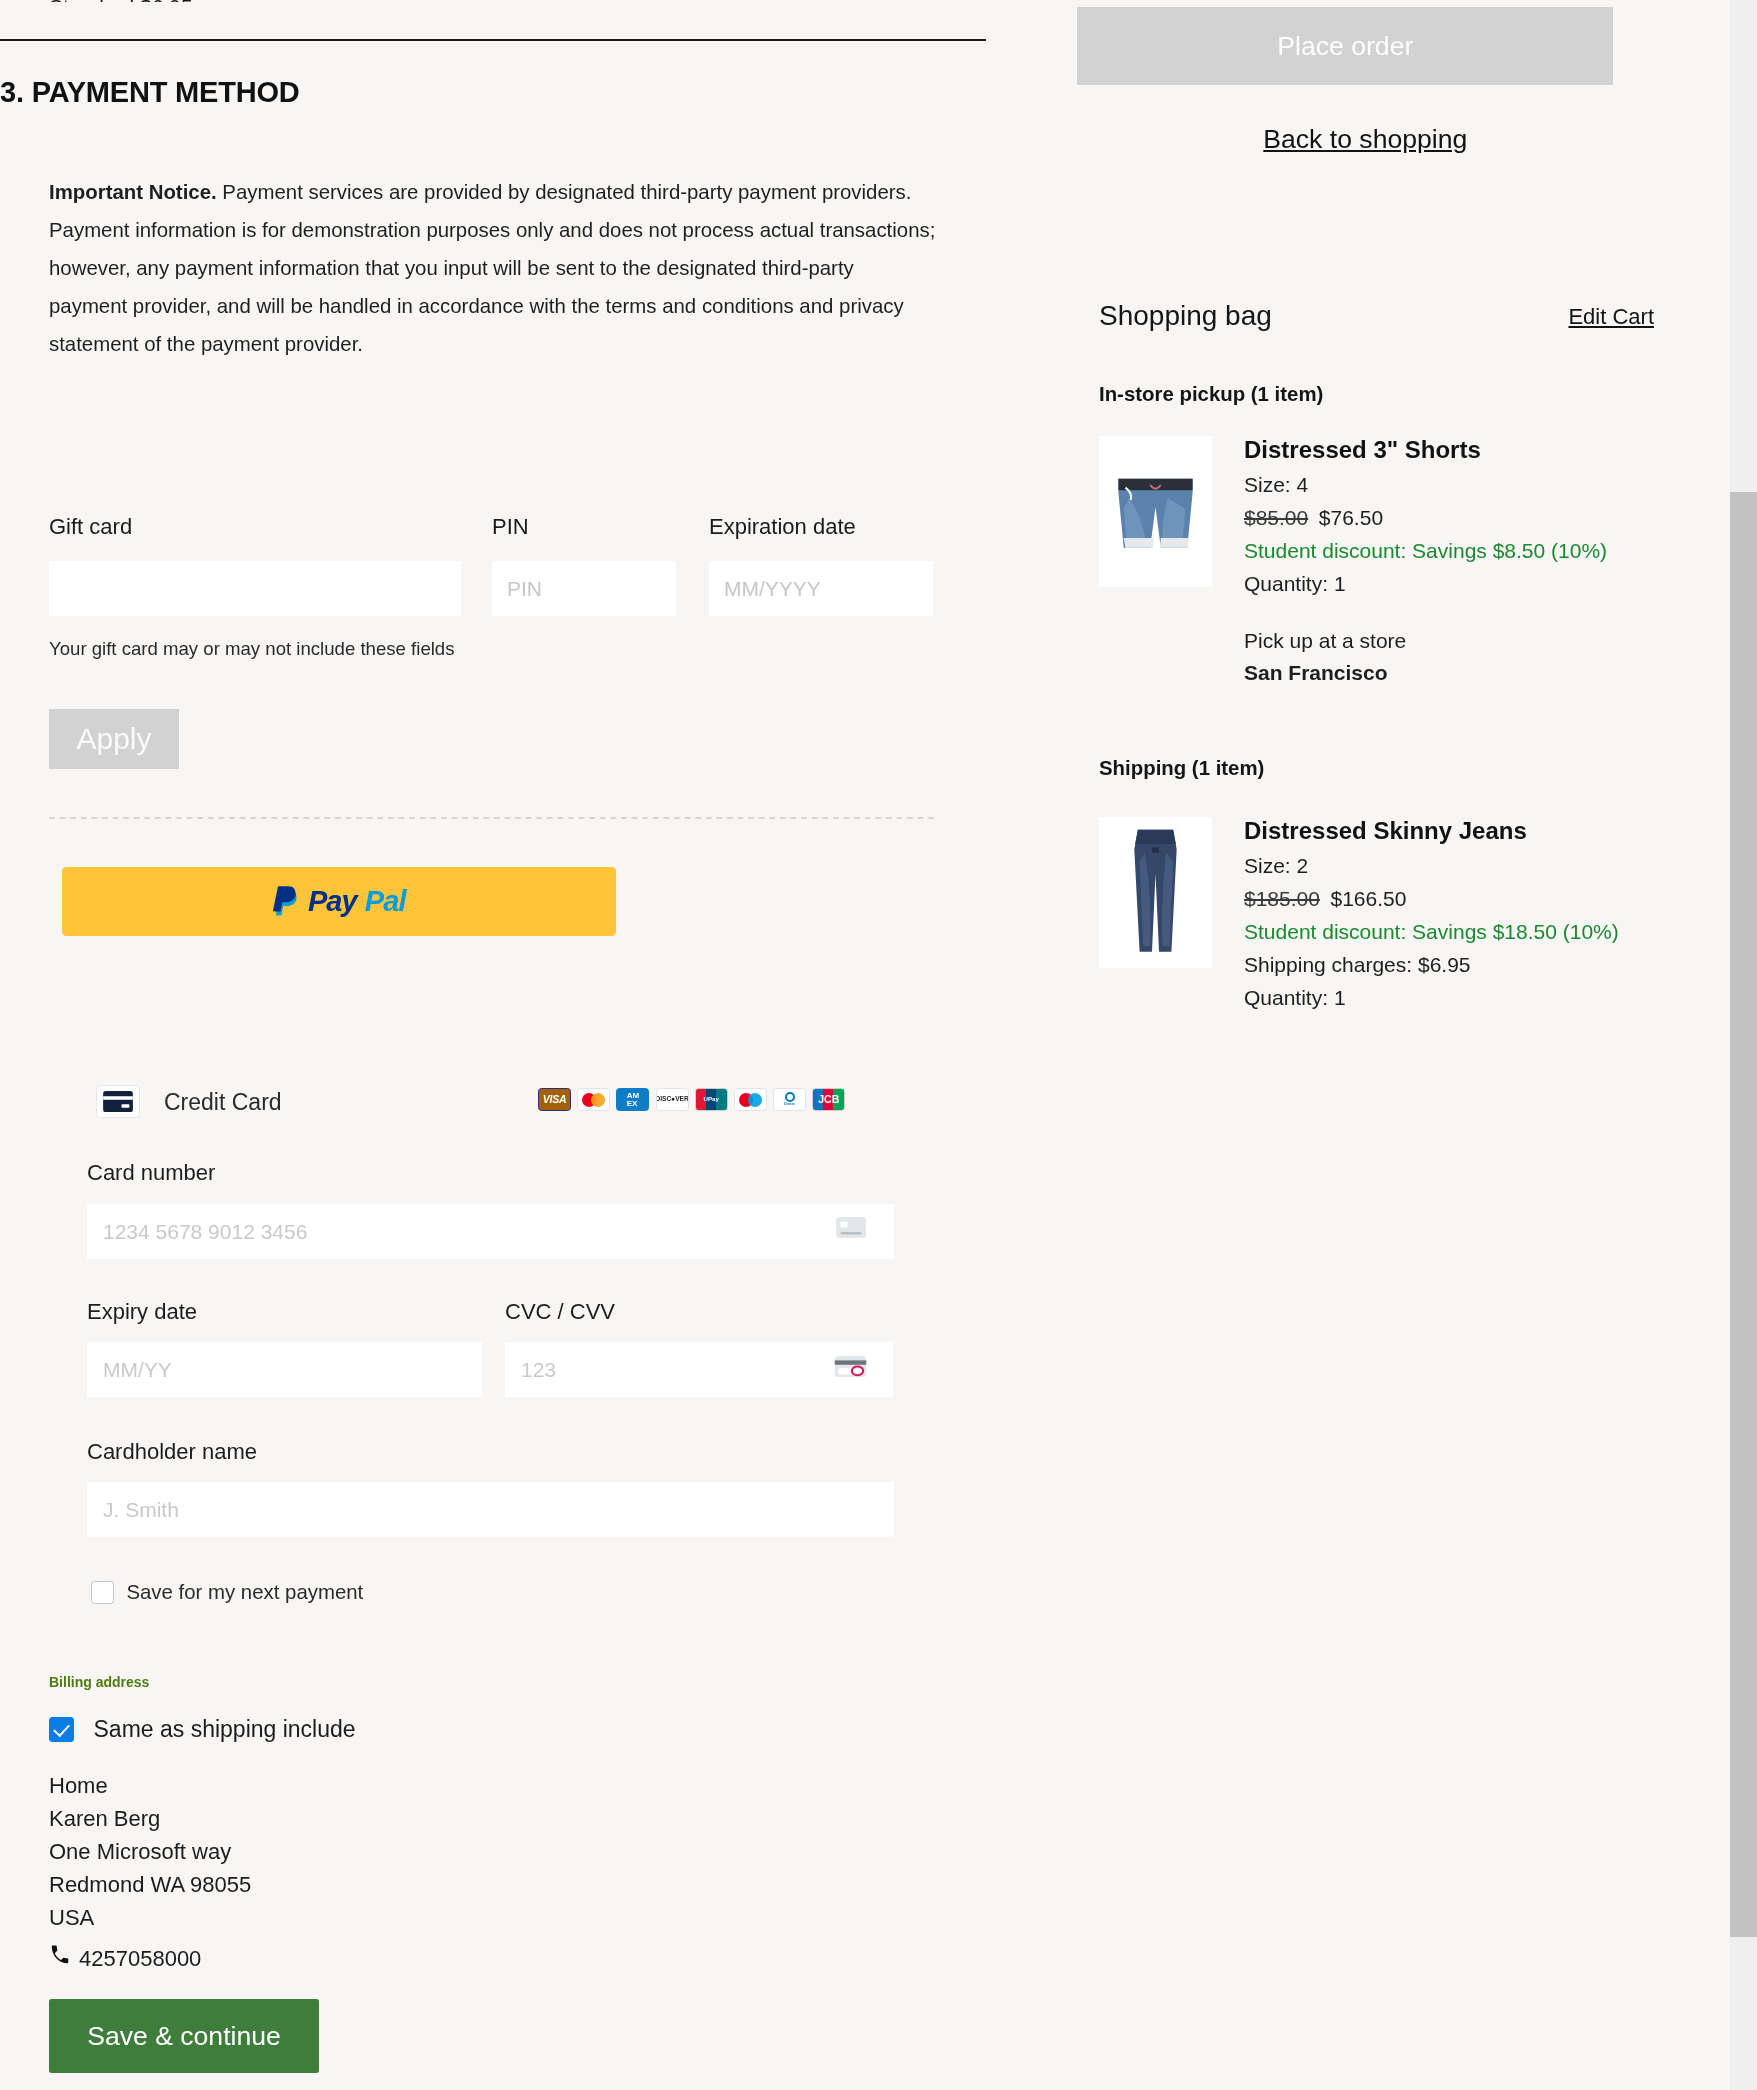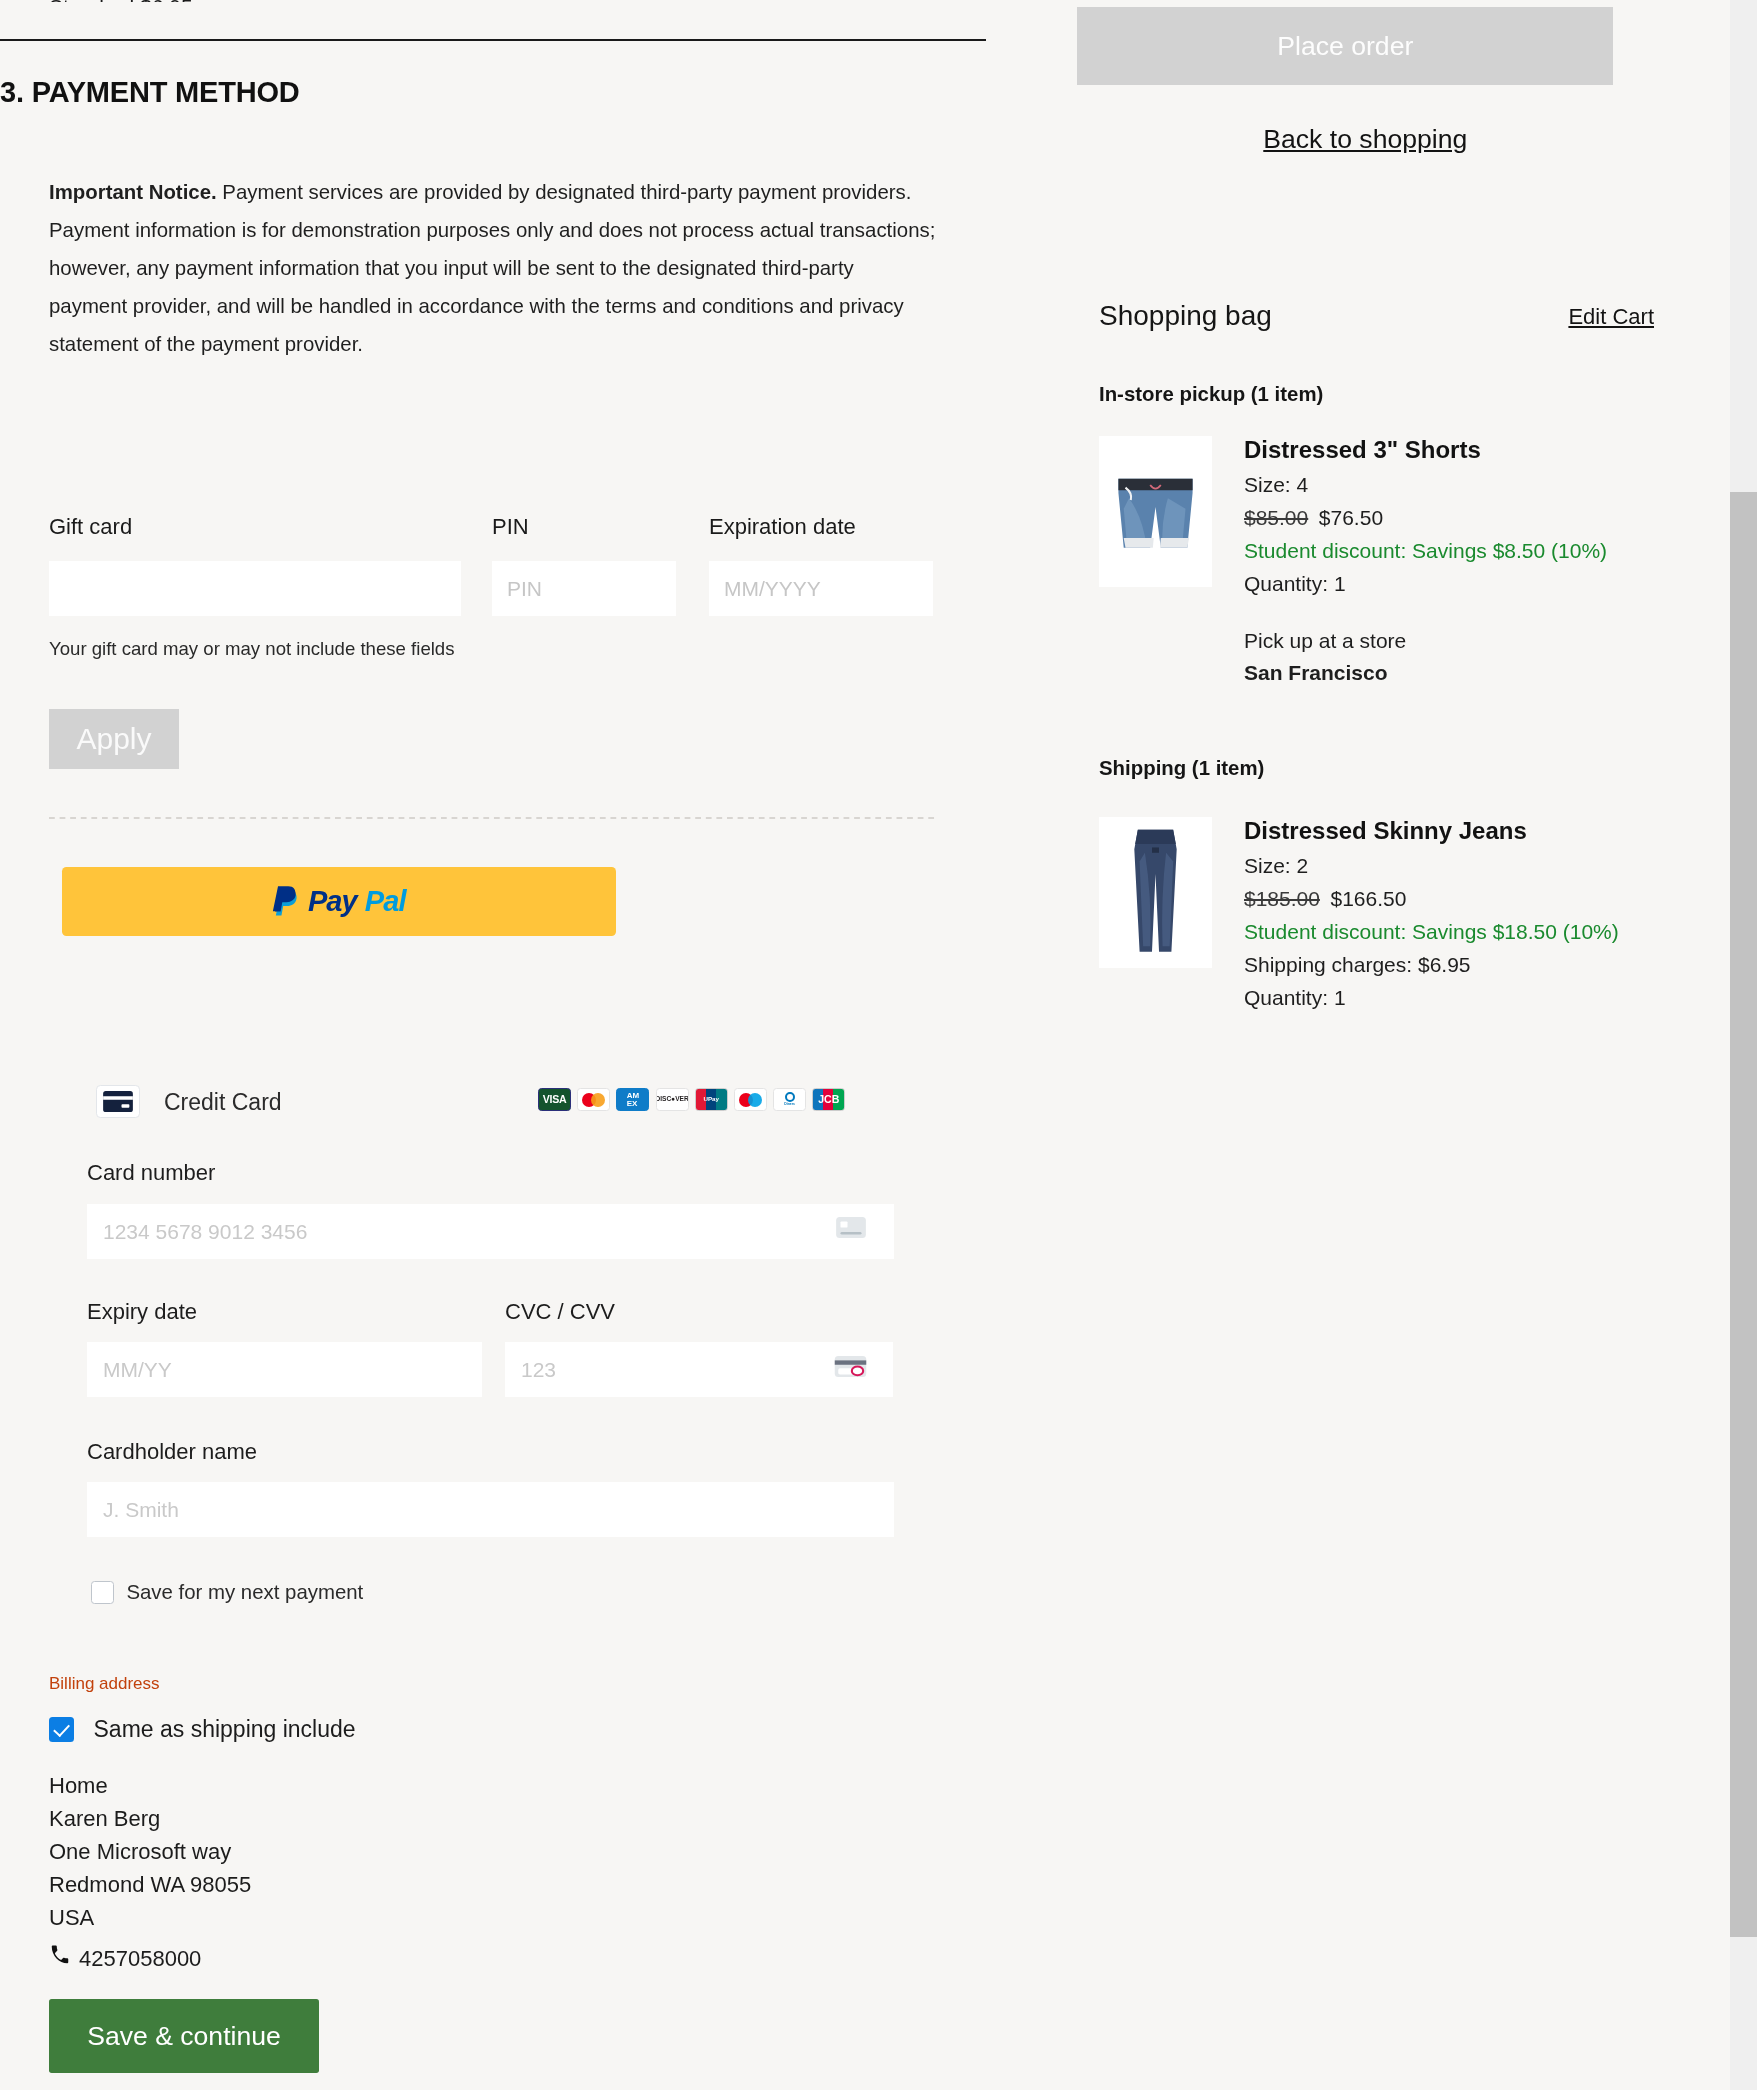--- a/index.html
+++ b/index.html
@@ -109,21 +109,21 @@
     position: absolute; left: 538px; top: 1088px;
     display: flex; gap: 6.2px; align-items: center;
   }
   .brand {
     width: 33px; height: 23px; border-radius: 3.5px;
     display: flex; align-items: center; justify-content: center;
     font-size: 8px; font-weight: bold; overflow: hidden;
     border: 0.9px solid #e4e4e4; background: #fff; color: #111;
     line-height: 1;
   }
-  .brand.visa { background: #14532d; color: #fff; font-size: 10.6px; letter-spacing: -0.3px; border-color:#2b2f7a;}
+  .brand.visa { background: #a16207; color: #fff; font-style: italic; font-size: 10.6px; letter-spacing: -0.3px; border-color:#2b2f7a;}
   .brand.amex { background: #0f7cc8; color: #fff; font-size: 8px; border-color:#0f7cc8;}
   .brand.discover { background: #fff; color: #231f20; font-size: 6.6px; }
   .brand.unionpay { background: linear-gradient(to right,#e21836 0 33%,#00447c 33% 66%,#007b84 66% 100%); color:#fff; font-size:6.2px; border-color:#ccc;}
   .brand.diners { background:#fff; flex-direction: column; }
   .brand.jcb { background: linear-gradient(to right,#0f75bc 0 33%,#e4003a 33% 66%,#00a651 66% 100%); color:#fff; font-size:10.6px; border-color:#ccc;}
   .mc-circles { position: relative; width: 23px; height: 14px; }
   .mc-circles i { position: absolute; top: 0; width: 14px; height: 14px; border-radius: 50%; display: block; }
   .mc-circles i.l { left: 0; background: #eb001b; }
   .mc-circles i.r { right: 0; background: #f79e1b; opacity: .9; }
   .maestro i.l { background:#eb001b; }
@@ -159,21 +159,21 @@
   }
   .cb-empty {
     width: 23px; height: 23px; border: 1.4px solid #bfc5cc;
     border-radius: 3.5px; background: #fff; display:block;
   }
   .save-next span { font-size: 20.4px; color: #2b2b2b; }
 
   
   .billing-title {
     position: absolute; left: 49px; top: 1674px;
-    font-size: 17px; font-weight: normal; color: #c2410c;
+    font-size: 14px; font-weight: bold; color: #4d7c0f;
   }
   .billing-cb-row {
     position: absolute; left: 49px; top: 1716px;
     display: flex; align-items: center; gap: 19.5px;
   }
   .cb-checked {
     width: 25px; height: 25px; background: #0b7ee4; border-radius: 3.5px;
     position: relative; display:block;
   }
   .cb-checked::after {

